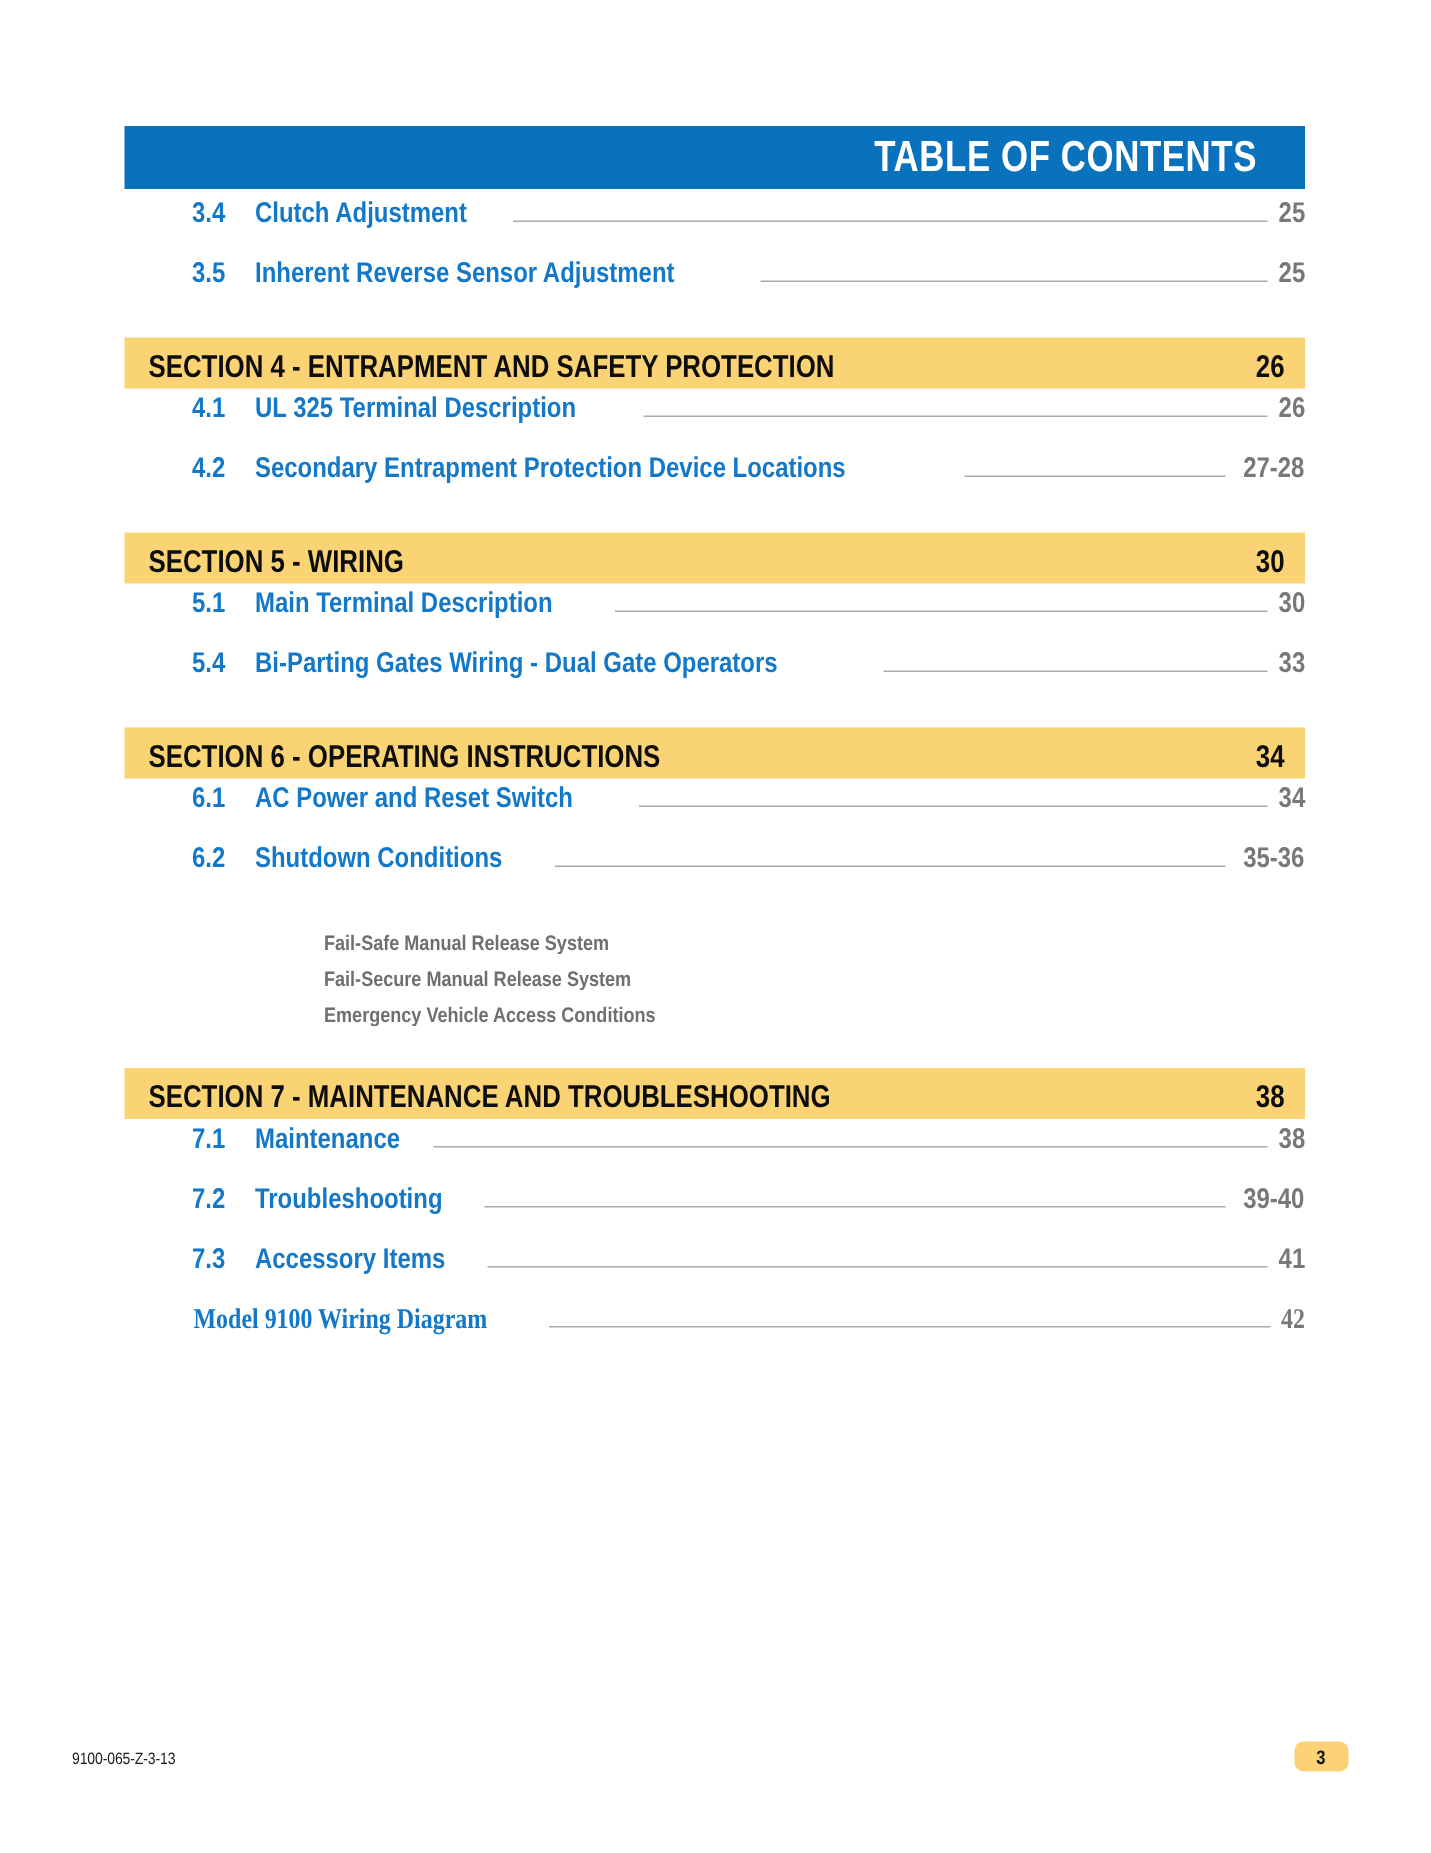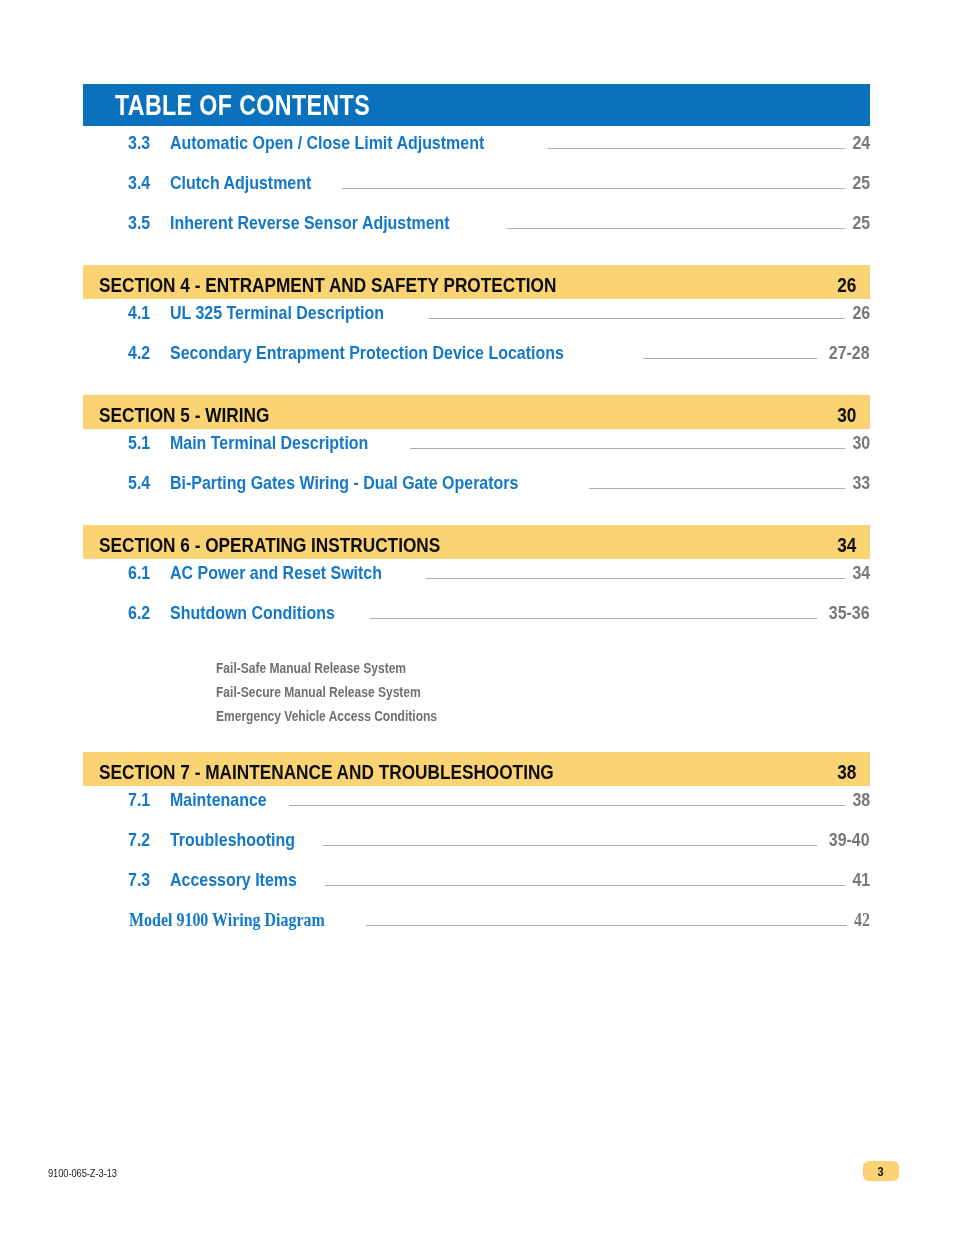--- a/index.html
+++ b/index.html
@@ -27,21 +27,21 @@
   
   .toc-header {
     position: absolute;
     left: 83px;
     top: 84px;
     width: 787px;
     height: 42px;
     background: #0a72bd;
     display: flex;
     align-items: center;
-    justify-content: flex-start;
+    justify-content: flex-end;
   }
   .toc-header-title {
     color: #ffffff;
     font-size: 29px;
     font-weight: bold;
     letter-spacing: 0.5px;
     line-height: 1;
     transform: scaleX(0.80);
     transform-origin: center center;
     white-space: nowrap;
@@ -193,26 +193,20 @@
 <body>
 
 <div class="page">
 
   <div class="toc-header">
     <div class="toc-header-title">TABLE OF CONTENTS</div>
   </div>
 
   <div class="toc-body" id="toc-body">
       <div class="entry-row">
-        <span class="entry-num">3.3</span>
-        <span class="entry-title">Automatic Open / Close Limit  Adjustment</span>
-        <span class="entry-leader"></span>
-        <span class="entry-page">24</span>
-      </div>
-      <div class="entry-row">
         <span class="entry-num">3.4</span>
         <span class="entry-title">Clutch Adjustment</span>
         <span class="entry-leader"></span>
         <span class="entry-page">25</span>
       </div>
       <div class="entry-row">
         <span class="entry-num">3.5</span>
         <span class="entry-title">Inherent Reverse Sensor Adjustment</span>
         <span class="entry-leader"></span>
         <span class="entry-page">25</span>

